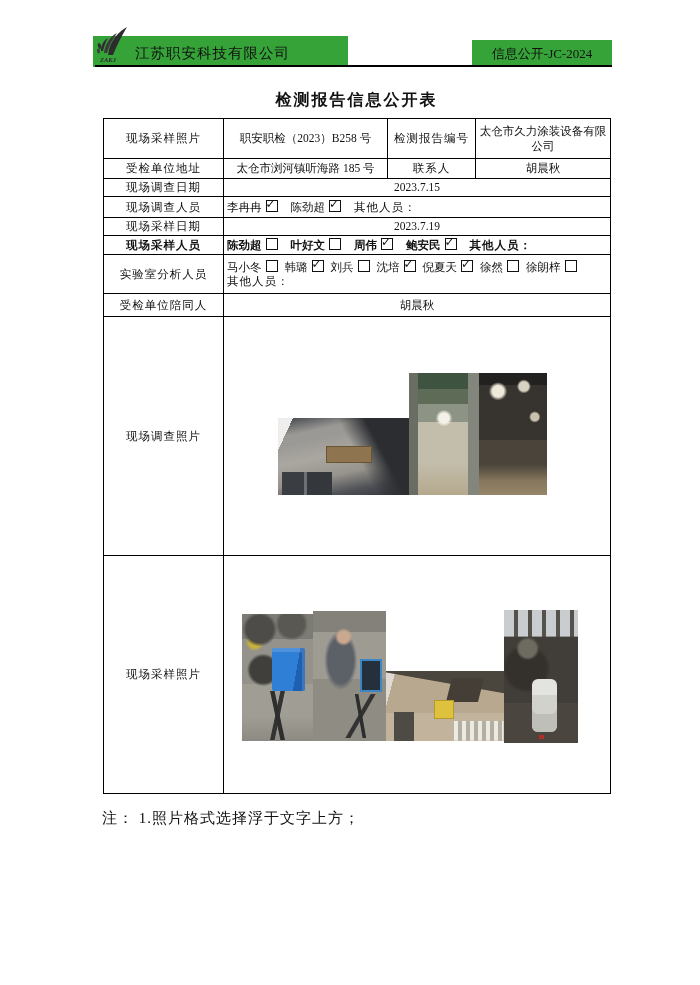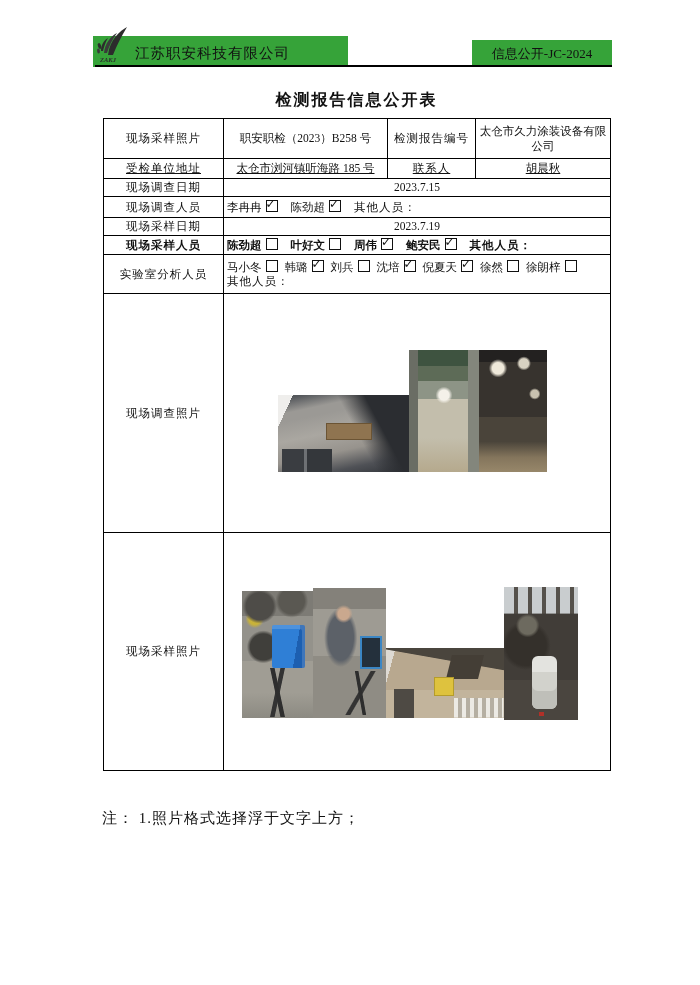--- a/index.html
+++ b/index.html
@@ -21,21 +21,21 @@
              font-size:16px;font-weight:bold;letter-spacing:2px;}
 
   
   table.main{position:absolute;left:103px;top:118px;width:507px;border-collapse:collapse;
              table-layout:fixed;font-size:11.5px;}
   table.main td{border:1px solid #000;padding:1px 3px;line-height:1.25;vertical-align:middle;
                 overflow:hidden;}
   td.lbl{text-align:center;letter-spacing:1px;padding:1px 1px;}
   td.val-c{text-align:center;}
   td.members{padding-left:6px;}
-  tr.r1 td{height:37px;} tr.r2 td{height:17px;text-decoration:underline;} tr.r3 td{height:20px;}
+  tr.r1 td{height:37px;} tr.r2 td{height:17px;} tr.r3 td{height:20px;}
   tr.r4 td{height:15px;} tr.r5 td{height:18px;margin-top:48px;} tr.r6 td{height:15px;}
   tr.r7 td{height:16px;font-weight:bold;} tr.r8 td{height:36px;} tr.r9 td{height:20px;}
   tr.r10 td{height:236px;} tr.r11 td{height:235px;}
 
   .mem{white-space:nowrap;}
   .cb{display:inline-block;width:10px;height:10px;border:1.3px solid #111;margin:0 13px 0 4px;
       vertical-align:-1px;position:relative;background:#fff;}
   .cb.on::after{content:"✓";position:absolute;left:-1px;top:-4px;font-size:12px;font-weight:bold;
       font-family:"DejaVu Sans",sans-serif;color:#111;}
   .lab-line .cb{margin-right:7px;}
@@ -178,20 +178,24 @@
       <td class="lbl">现场采样人员</td>
       <td class="members" colspan="3"><span class="mem">陈劲超</span><span class="cb"></span><span class="mem">叶好文</span><span class="cb"></span><span class="mem">周伟</span><span class="cb on"></span><span class="mem">鲍安民</span><span class="cb on"></span><span class="other-lbl">其他人员：</span></td>
     </tr>
     <tr class="r8">
       <td class="lbl">实验室分析人员</td>
       <td class="members" colspan="3">
         <div class="lab-line"><span class="mem">马小冬</span><span class="cb"></span><span class="mem">韩璐</span><span class="cb on"></span><span class="mem">刘兵</span><span class="cb"></span><span class="mem">沈培</span><span class="cb on"></span><span class="mem">倪夏天</span><span class="cb on"></span><span class="mem">徐然</span><span class="cb"></span><span class="mem">徐朗梓</span><span class="cb"></span></div>
         <div class="other-lbl">其他人员：</div>
       </td>
     </tr>
+    <tr class="r9">
+      <td class="lbl">受检单位陪同人</td>
+      <td class="val-c" colspan="3">胡晨秋</td>
+    </tr>
     <tr class="r10">
       <td class="lbl">现场调查照片</td>
       <td class="photo-cell" colspan="3">
         <div class="ph ph-s1"></div>
         <div class="ph ph-s2"></div>
         <div class="ph ph-s3"></div>
       </td>
     </tr>
     <tr class="r11">
       <td class="lbl">现场采样照片</td>

